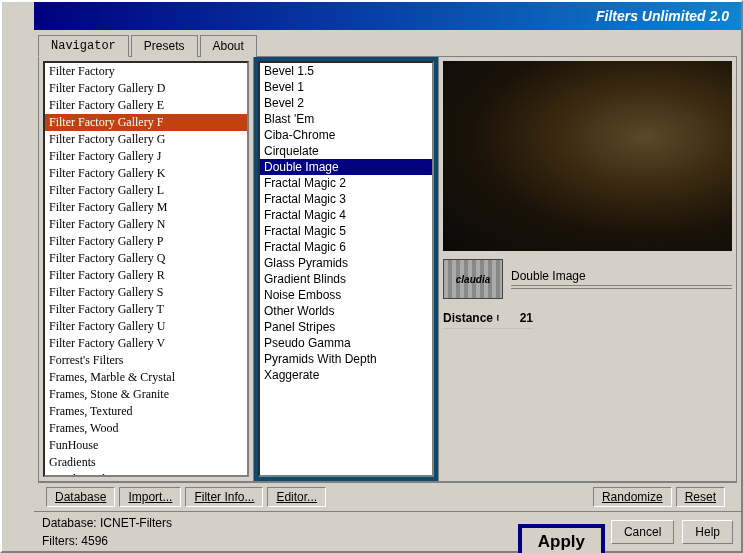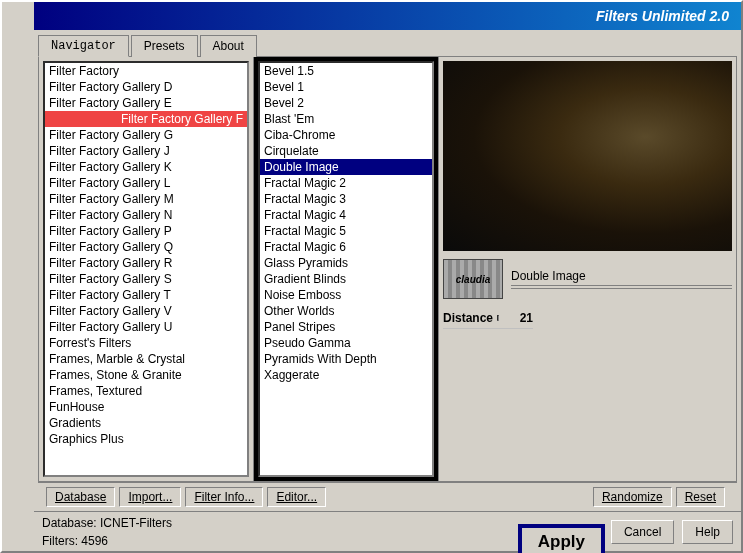--- a/index.html
+++ b/index.html
@@ -99,34 +99,34 @@
       overflow-y: scroll;
       overflow-x: hidden;
     }
 
     .list-item {
       padding: 1px 4px;
       cursor: pointer;
       white-space: nowrap;
       font-size: 12px;
       color: #000000;
+      font-family: Liberation Serif, serif;
     }
 
     .list-item.selected {
-      background: #ef4444;
+      background: #c2410c;
       color: #ffffff;
-      text-align: right;
     }
 
     .middle-panel {
       width: 185px;
       display: flex;
       flex-direction: column;
       border-right: 1px solid #808080;
-      background: #000000;
+      background: #0c4a6e;
       flex-shrink: 0;
     }
 
     .filter-list {
       flex: 1;
       background: #ffffff;
       border: 2px inset #808080;
       margin: 4px;
       overflow-y: auto;
     }
@@ -388,26 +388,27 @@
           <div class="list-item">Filter Factory Gallery J</div>
           <div class="list-item">Filter Factory Gallery K</div>
           <div class="list-item">Filter Factory Gallery L</div>
           <div class="list-item">Filter Factory Gallery M</div>
           <div class="list-item">Filter Factory Gallery N</div>
           <div class="list-item">Filter Factory Gallery P</div>
           <div class="list-item">Filter Factory Gallery Q</div>
           <div class="list-item">Filter Factory Gallery R</div>
           <div class="list-item">Filter Factory Gallery S</div>
           <div class="list-item">Filter Factory Gallery T</div>
+          <div class="list-item">Filter Factory Gallery U</div>
           <div class="list-item">Filter Factory Gallery V</div>
-          <div class="list-item">Filter Factory Gallery U</div>
           <div class="list-item">Forrest's Filters</div>
           <div class="list-item">Frames, Marble &amp; Crystal</div>
           <div class="list-item">Frames, Stone &amp; Granite</div>
           <div class="list-item">Frames, Textured</div>
+          <div class="list-item">Frames, Wood</div>
           <div class="list-item">FunHouse</div>
           <div class="list-item">Gradients</div>
           <div class="list-item">Graphics Plus</div>
         </div>
     </div>
 
     <div class="middle-panel">
       <div class="filter-list" id="filter-list">
       <div class="filter-item">Bevel 1.5</div>
           <div class="filter-item">Bevel 1</div>

